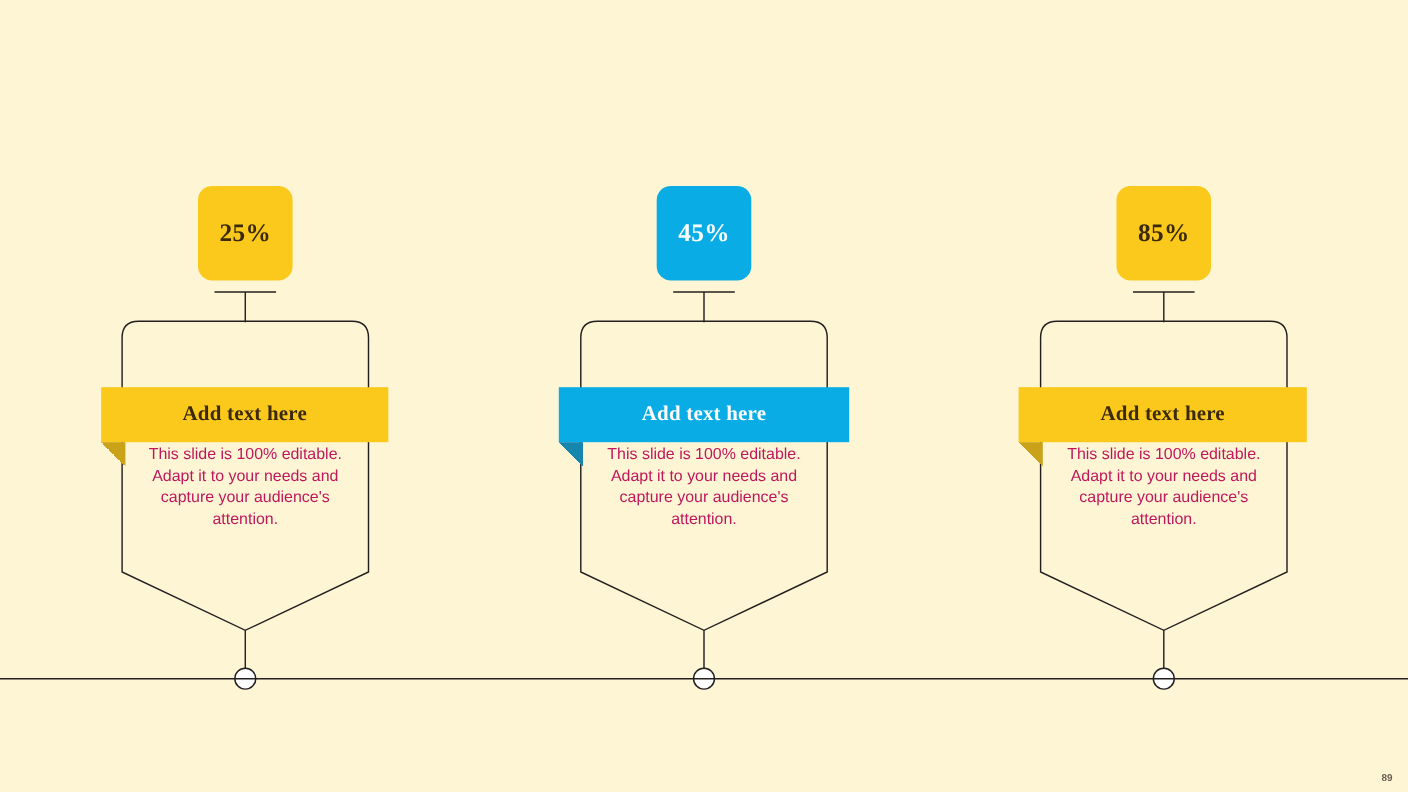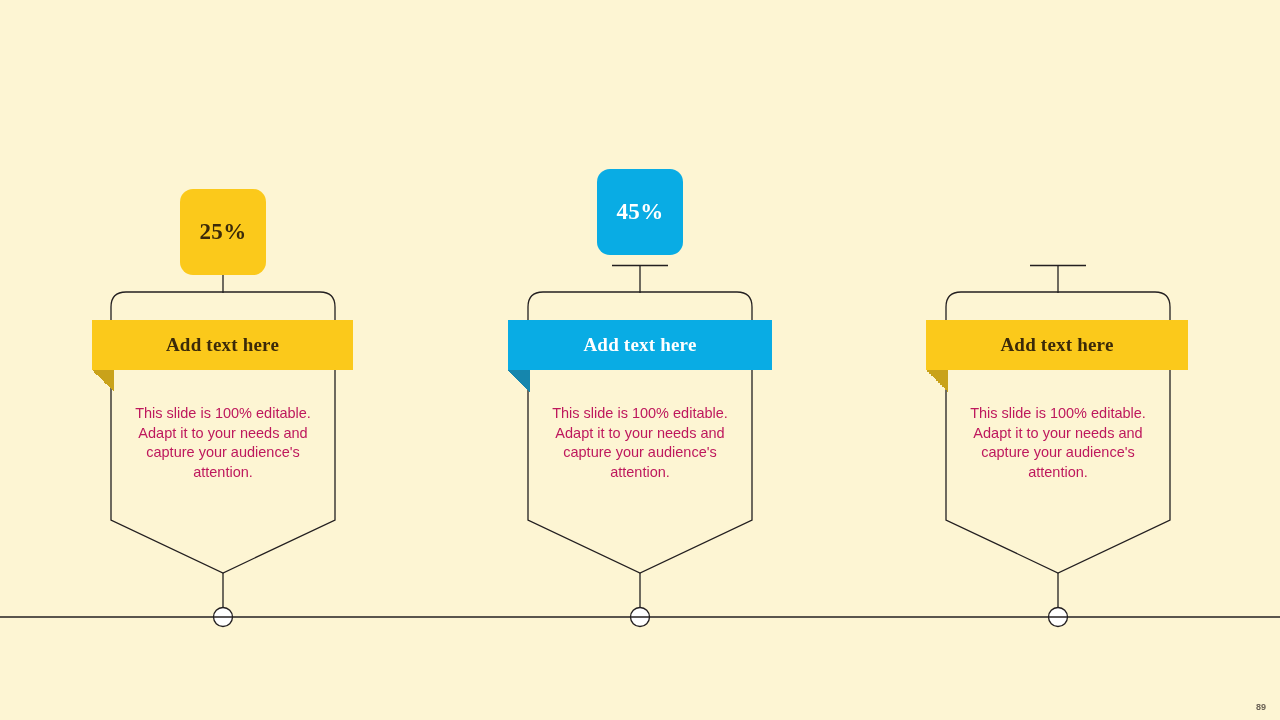--- a/index.html
+++ b/index.html
@@ -46,34 +46,35 @@
     height: 86px;
     border-radius: 13px;
     display: flex;
     align-items: center;
     justify-content: center;
     font-family: "Liberation Serif", serif;
     font-weight: bold;
     font-size: 23px;
     letter-spacing: 0.3px;
   }
-  .pct-box.theme-yellow { background: #FBC91B; color: #3B2A09; margin-top: 20px; }
+  .pct-box.theme-yellow { background: #FBC91B; color: #3B2A09; }
   .pct-box.theme-blue   { background: #09ACE4; color: #FFFFFF; }
 
   
   .ribbon {
     position: absolute;
     height: 50px;
     display: flex;
     align-items: center;
     justify-content: center;
     font-family: "Liberation Serif", serif;
     font-weight: bold;
     font-size: 19px;
     letter-spacing: 0.2px;
+    margin-top: 32px;
   }
   .ribbon.theme-yellow { background: #FBC91B; color: #3B2A09; }
   .ribbon.theme-blue   { background: #09ACE4; color: #FFFFFF; }
   .ribbon-fold {
     position: absolute;
     width: 22px;
     height: 22px;
     top: 50px;
     left: 0;
   }
@@ -150,20 +151,23 @@
 
   <div class="pct-box theme-blue" style="left:597px; top:169px;">
     <span>45%</span>
   </div>
   <div class="ribbon theme-blue" style="left:508px; top:320px; width:264px;">
     <span>Add text here</span>
     <span class="ribbon-fold theme-blue"></span>
   </div>
   <div class="card-body" style="left:546px; top:404px; width:188px;">This slide is 100% editable. Adapt it to your needs and capture your audience's attention.</div>
 
+  <div class="pct-box theme-yellow" style="left:1015px; top:169px;">
+    <span>85%</span>
+  </div>
   <div class="ribbon theme-yellow" style="left:926px; top:320px; width:262px;">
     <span>Add text here</span>
     <span class="ribbon-fold theme-yellow"></span>
   </div>
   <div class="card-body" style="left:964px; top:404px; width:188px;">This slide is 100% editable. Adapt it to your needs and capture your audience's attention.</div>
 
   <div id="page-number">89</div>
 </div>
 
 </body></html>

